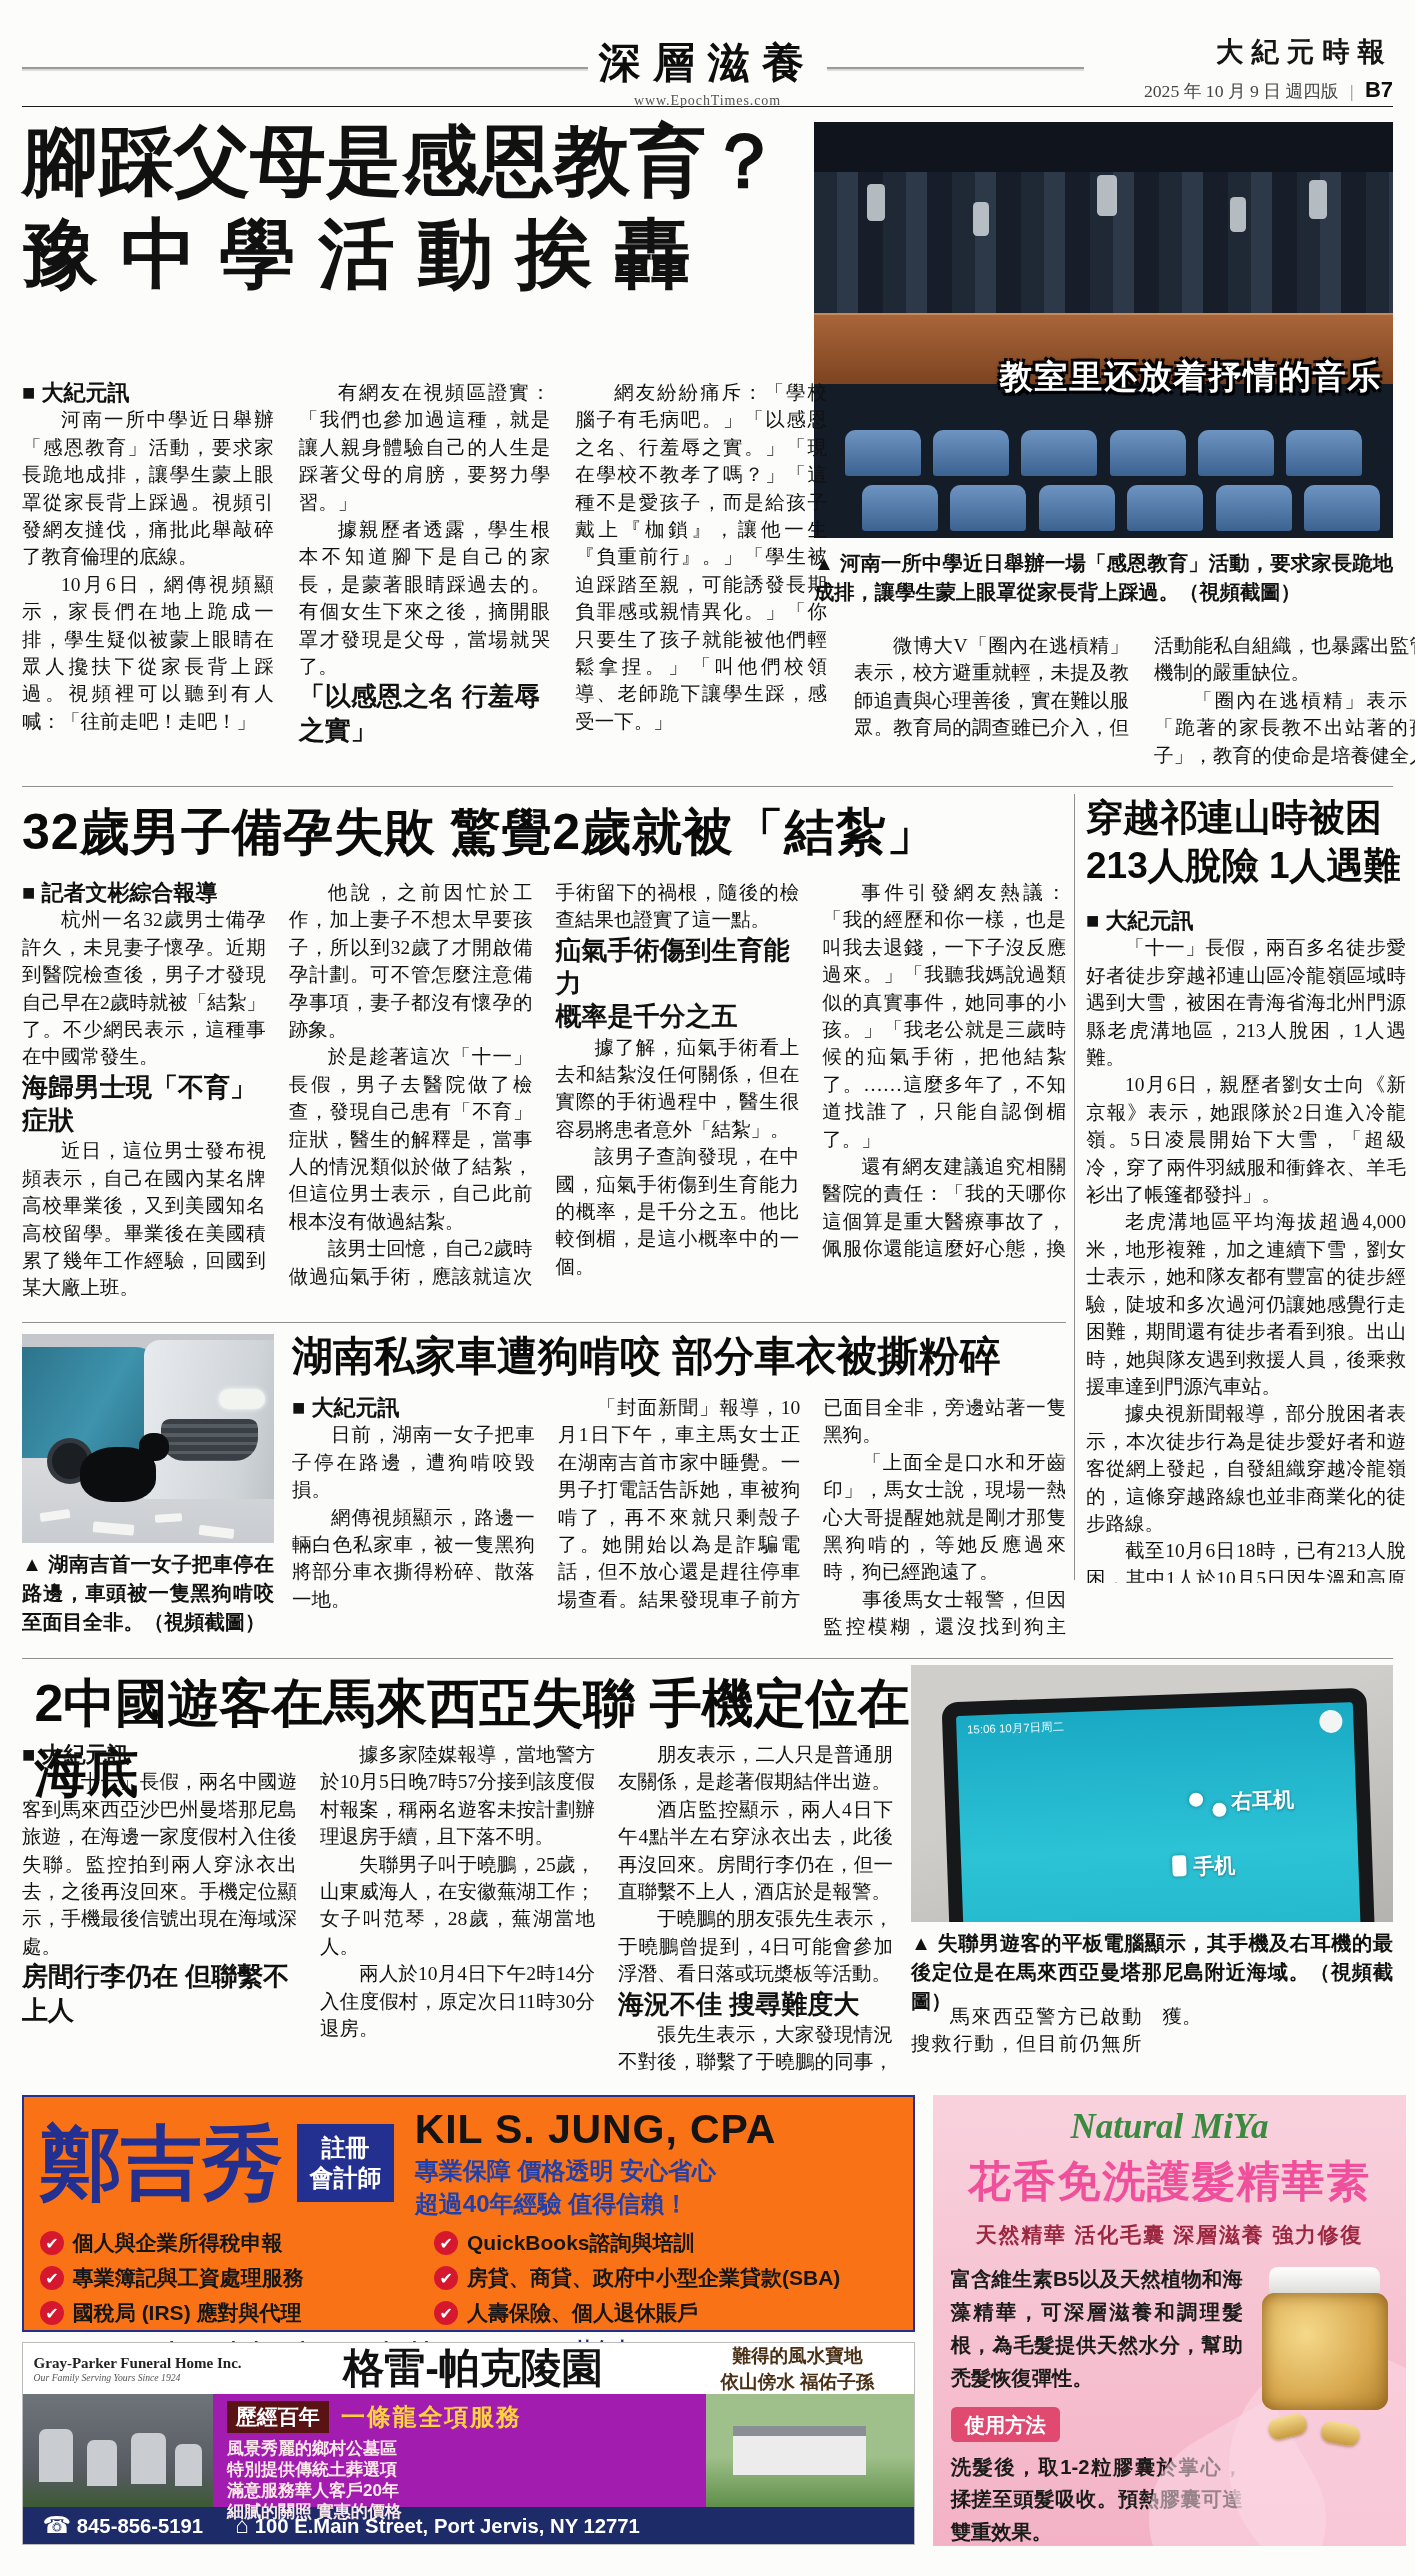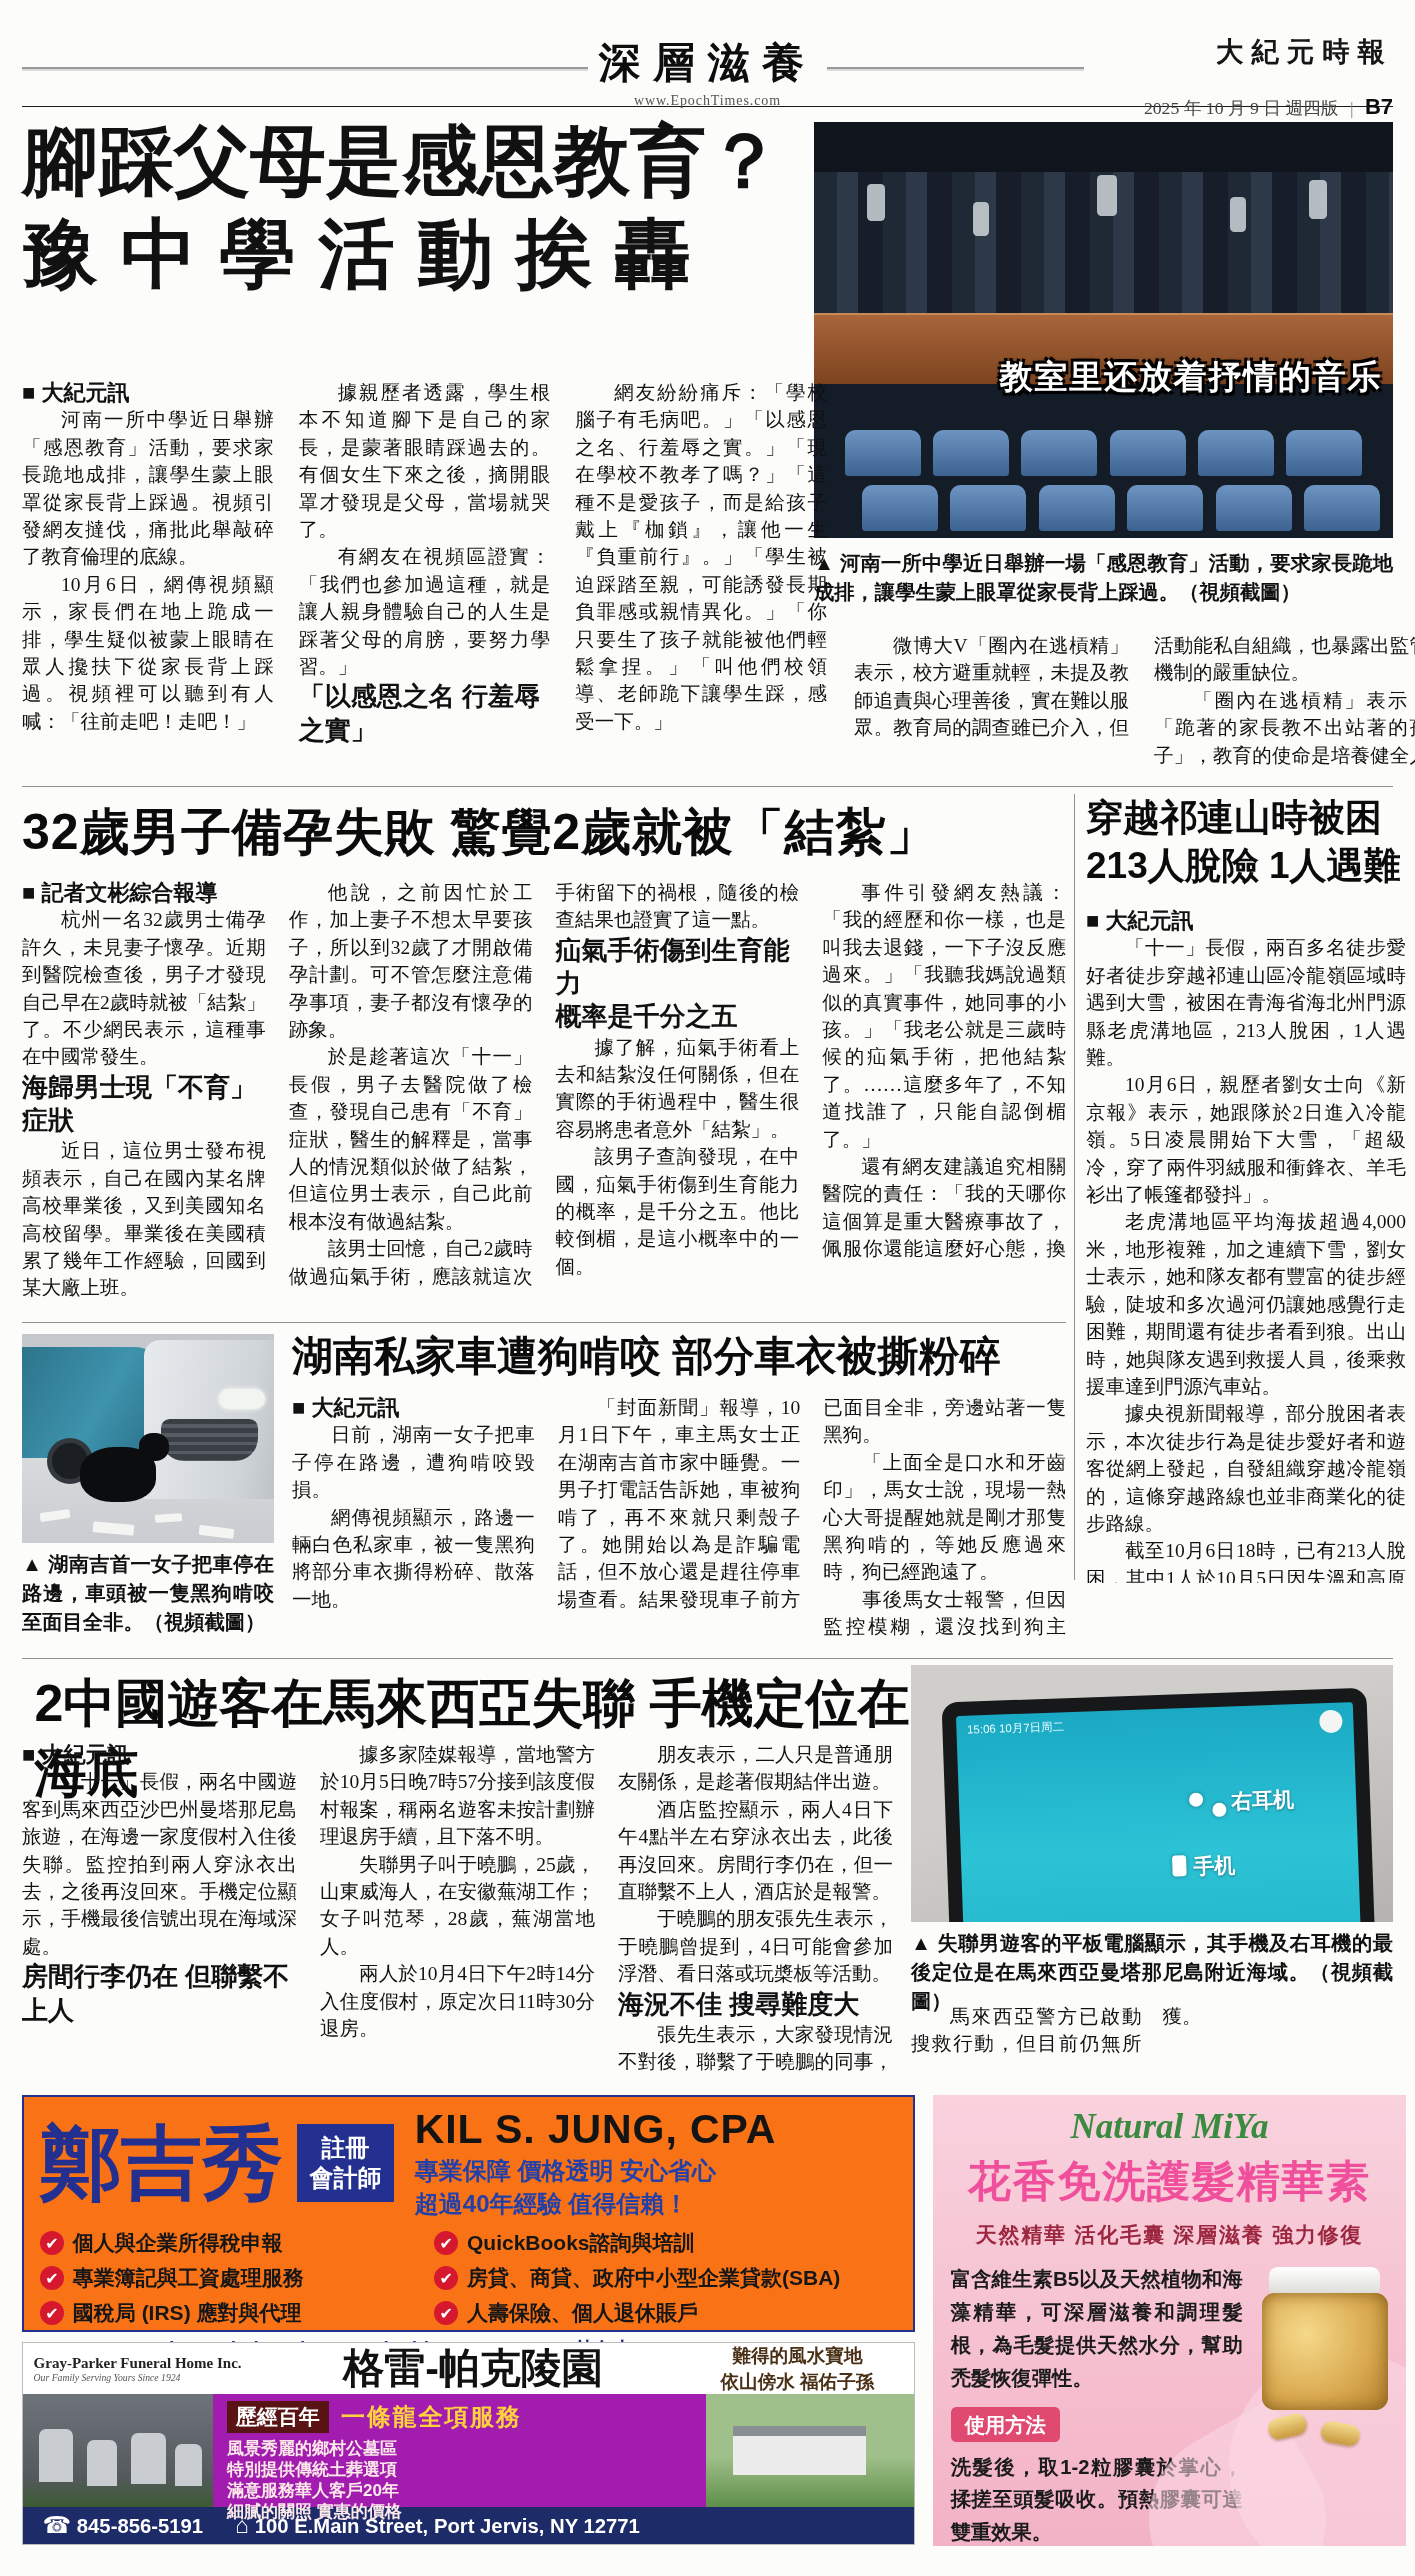--- a/index.html
+++ b/index.html
@@ -8,21 +8,21 @@
   .abs{position:absolute;}
 
   
   .hdr{left:22px;top:30px;width:1371px;height:76px;border-bottom:1.8px solid #1a1a1a;}
   .mast-rule{top:37px;height:1.8px;background:#9a9a9a;box-shadow:0 1.8px 0 #d8d8d8;}
   .mast-center{left:50%;top:5.3px;transform:translateX(-50%);text-align:center;}
   .mast-title{font-size:42px;font-weight:bold;letter-spacing:12.4px;color:#0d0d0d;}
   .mast-url{font-size:14px;color:#555;margin-top:1.8px;letter-spacing:0.9px;}
   .brand-block{right:0;top:3.5px;text-align:right;}
   .brand-name{font-size:27.4px;font-weight:bold;letter-spacing:8px;color:#161616;}
-  .date-line{margin-top:24px;font-size:17.7px;color:#444;}
+  .date-line{margin-top:7px;font-size:17.7px;color:#444;}
   .date-line .sep{margin:0 7px;color:#888;}
   .page-no{font-size:22px;font-weight:bold;color:#0d0d0d;font-family:"Liberation Sans",sans-serif;}
 
   
   .body-text{font-size:19.5px;line-height:27.4px;text-align:justify;overflow:hidden;}
   .body-text p{margin:0;}
   .body-text .para{text-indent:2em;}
   .kicker{font-family:"Liberation Sans","DejaVu Sans",sans-serif;font-weight:bold;
           font-size:22px;text-indent:0;margin:0 0 7px 0;}
   .subhead{font-family:"Liberation Sans","DejaVu Sans",sans-serif;font-weight:bold;
@@ -218,22 +218,22 @@
       </div>
       <div class="p1-overlay">教室里还放着抒情的音乐</div>
     </figure>
 
     <figcaption class="abs caption a1-caption">▲ 河南一所中學近日舉辦一場「感恩教育」活動，要求家長跪地成排，讓學生蒙上眼罩從家長背上踩過。（視頻截圖）</figcaption>
 
     <div class="abs body-text a1-left">
         <p class="kicker">■ 大紀元訊</p>
         <p class="para">河南一所中學近日舉辦「感恩教育」活動，要求家長跪地成排，讓學生蒙上眼罩從家長背上踩過。視頻引發網友撻伐，痛批此舉敲碎了教育倫理的底線。</p>
         <p class="para">10月6日，網傳視頻顯示，家長們在地上跪成一排，學生疑似被蒙上眼睛在眾人攙扶下從家長背上踩過。視頻裡可以聽到有人喊：「往前走吧！走吧！」</p>
+        <p class="para">有網友在視頻區證實：「我們也參加過這種，就是讓人親身體驗自己的人生是踩著父母的肩膀，要努力學習。」</p>
         <p class="para">據親歷者透露，學生根本不知道腳下是自己的家長，是蒙著眼睛踩過去的。有個女生下來之後，摘開眼罩才發現是父母，當場就哭了。</p>
-        <p class="para">有網友在視頻區證實：「我們也參加過這種，就是讓人親身體驗自己的人生是踩著父母的肩膀，要努力學習。」</p>
         <p class="subhead">「以感恩之名 行羞辱之實」</p>
         <p class="para">網友紛紛痛斥：「學校腦子有毛病吧。」「以感恩之名、行羞辱之實。」「現在學校不教孝了嗎？」「這種不是愛孩子，而是給孩子戴上『枷鎖』，讓他一生『負重前行』。」「學生被迫踩踏至親，可能誘發長期負罪感或親情異化。」「你只要生了孩子就能被他們輕鬆拿捏。」「叫他們校領導、老師跪下讓學生踩，感受一下。」</p>
       </div>
     <div class="abs body-text a1-right">
         <p class="para">微博大V「圈內在逃槓精」表示，校方避重就輕，未提及教師追責與心理善後，實在難以服眾。教育局的調查雖已介入，但活動能私自組織，也暴露出監管機制的嚴重缺位。</p>
         <p class="para">「圈內在逃槓精」表示，「跪著的家長教不出站著的孩子」，教育的使命是培養健全人格，尊嚴底線絕不可突破。唯有堅守尊重、拒絕道德綁架，讓教育回歸理性與溫情，才能培養出懂得感恩、心懷敬畏的新一代。◇</p>
       </div>
   </section>
 
   <div class="abs hr" style="left:22px;top:786px;width:1371px;"></div>

